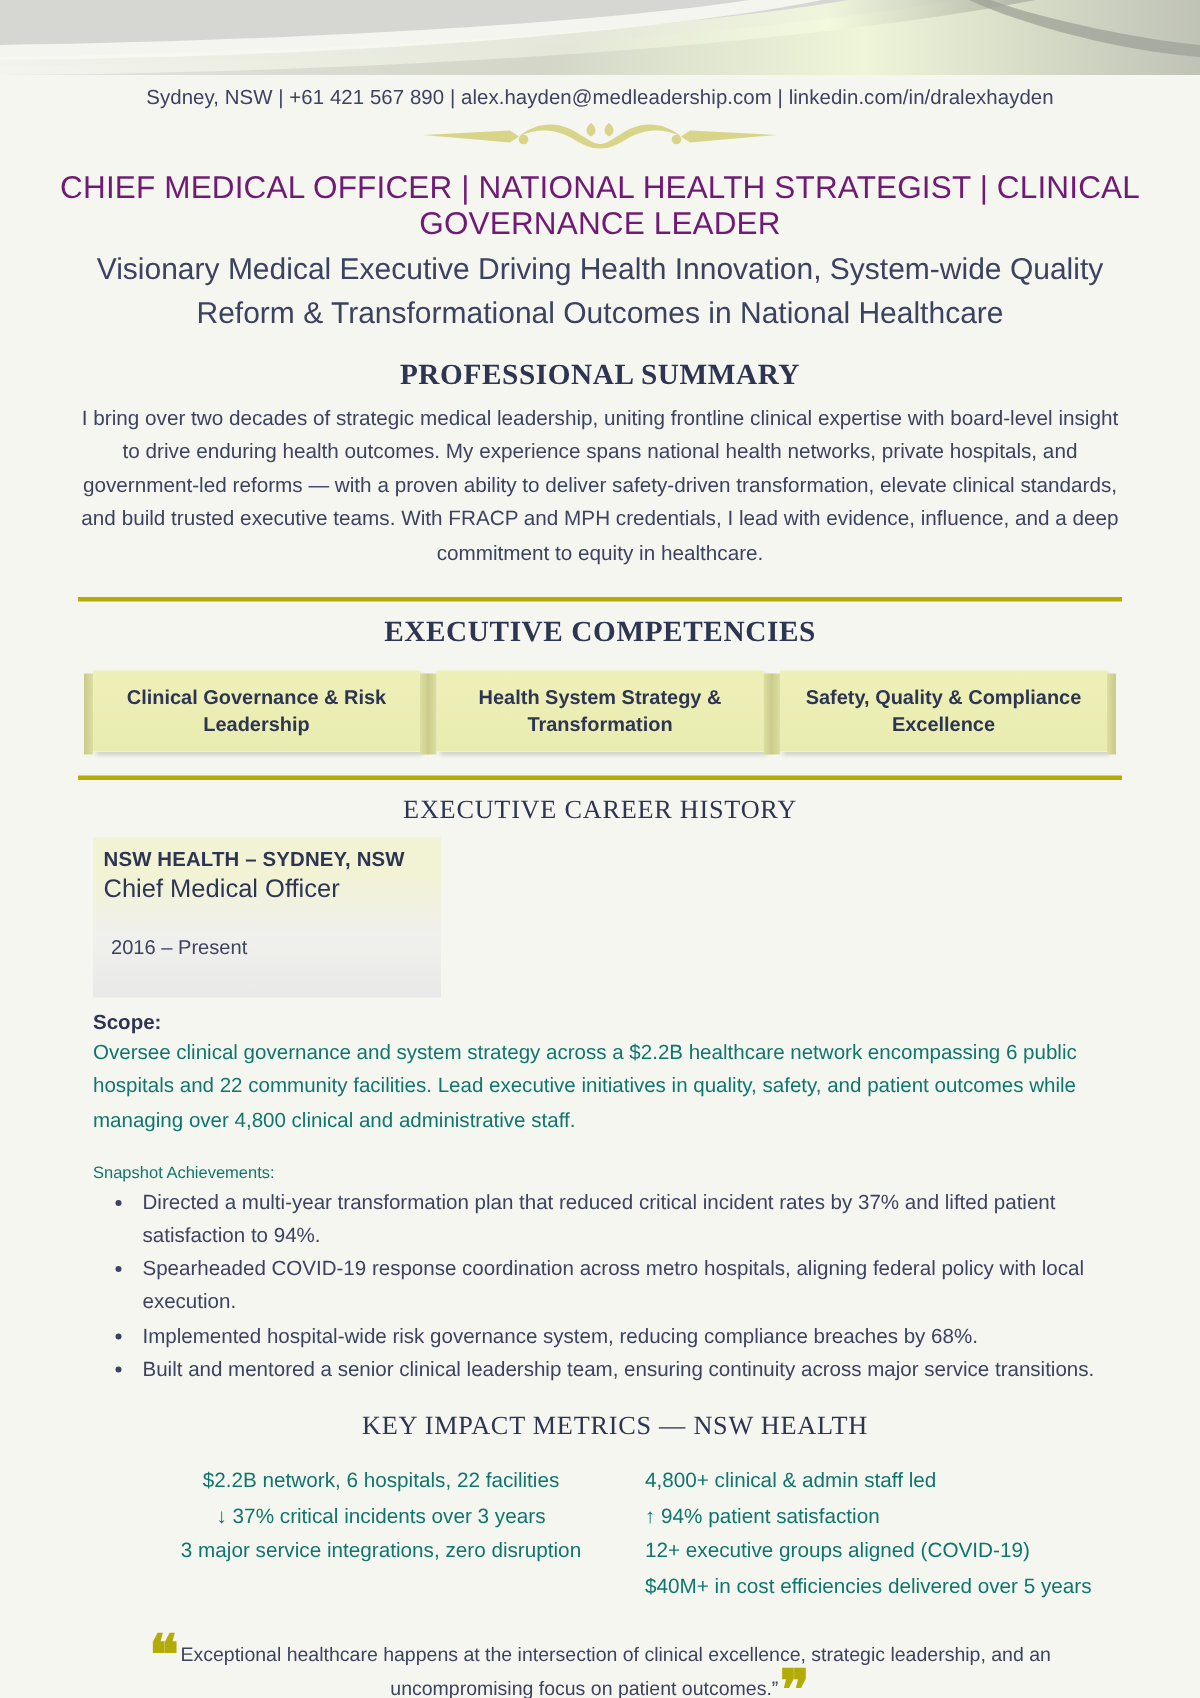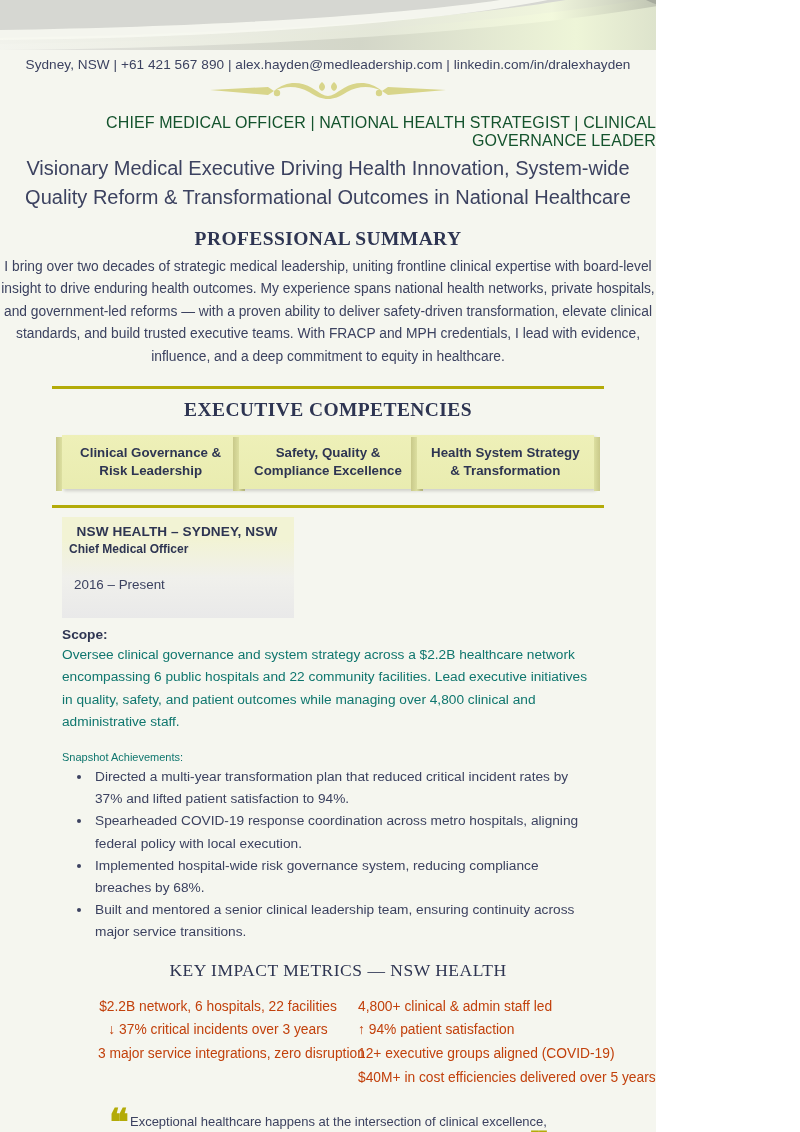--- a/index.html
+++ b/index.html
@@ -5,21 +5,21 @@
   html, body {
     margin: 0;
     padding: 0;
     background: #ffffff;
   }
   body {
     font-family: "Liberation Sans", sans-serif;
   }
   .page {
     position: relative;
-    width: 656px;
+    width: 800px;
     height: 1132px;
     background: #f5f6ef;
     overflow: hidden;
     box-sizing: border-box;
   }
 
   
   .banner {
     position: absolute;
     top: 0; left: 0;
@@ -47,23 +47,23 @@
     margin-top: 7px;
     letter-spacing: 0.05px;
   }
 
   
   .flourish { text-align: center; margin-top: 8px; height: 24px; }
   .flourish svg { display:block; margin: 0 auto; }
 
   
   .headline {
-    text-align: right;
-    font-size: 16px;
-    color: #14532d;
+    text-align: center;
+    font-size: 21px;
+    color: #701a75;
     margin-top: 10px;
     letter-spacing: 0.1px;
   }
   .tagline {
     text-align: center;
     font-size: 20px;
     color: #3c4260;
     line-height: 1.45;
     margin: 4px auto 0;
     max-width: 690px;
@@ -143,25 +143,24 @@
     margin-left: 62px;
     padding: 7px 9px 26px 7px;
     box-sizing: border-box;
     background: linear-gradient(180deg,#f2f3d4 0%,#f2f3d4 22%,#f0f0ec 60%,#e9e9e9 100%);
   }
   .job-company {
     font-size: 13.6px;
     font-weight: bold;
     color: #2e3552;
     letter-spacing: 0.1px;
-    text-align: center;
   }
   .job-role {
-    font-size: 12px;
-    font-weight: bold;
+    font-size: 17px;
+    font-weight: normal;
     color: #2e3552;
     margin-top: 3px;
   }
   .job-dates {
     font-size: 13.4px;
     color: #3c4260;
     margin-top: 21px;
     padding-left: 5px;
   }
 
@@ -198,21 +197,21 @@
   
   .metrics-wrap {
     display: flex;
     margin: 14px 62px 0;
   }
   .metrics-col { width: 50%; }
   .metrics-col.left { padding-left: 16px; box-sizing: border-box; }
   .metrics-col.right { padding-left: 20px; box-sizing: border-box; }
   .metric {
     font-size: 13.8px;
-    color: #c2410c;
+    color: #0f766e;
     line-height: 1.72;
     white-space: nowrap;
   }
   .metrics-col.left .metric { text-align: center; }
   .metrics-col.right .metric { text-align: left; }
 
   
   .quote-wrap {
     margin: 22px 96px 0;
     text-align: center;
@@ -302,27 +301,28 @@
   <div style="margin-top:16px;">
     <div class="section-title">PROFESSIONAL SUMMARY</div>
     <div class="summary-text">I bring over two decades of strategic medical leadership, uniting frontline clinical expertise with board-level insight to drive enduring health outcomes. My experience spans national health networks, private hospitals, and government-led reforms — with a proven ability to deliver safety-driven transformation, elevate clinical standards, and build trusted executive teams. With FRACP and MPH credentials, I lead with evidence, influence, and a deep commitment to equity in healthcare.</div>
   </div>
 
   <div style="margin-top:18px;">
     <div class="rule"></div>
     <div class="section-title" style="margin-top:10px;">EXECUTIVE COMPETENCIES</div>
     <div class="comp-row">
       <div class="comp-box">Clinical Governance &amp; Risk Leadership</div>
+      <div class="comp-box">Health System Strategy &amp; Transformation</div>
       <div class="comp-box">Safety, Quality &amp; Compliance Excellence</div>
-      <div class="comp-box">Health System Strategy &amp; Transformation</div>
     </div>
     <div class="rule" style="margin-top:16px;"></div>
   </div>
 
   <div style="margin-top:9px;">
+    <div class="section-title sm">EXECUTIVE CAREER HISTORY</div>
 
     <div class="job-card" style="margin-top:8px;">
       <div class="job-company">NSW HEALTH – SYDNEY, NSW</div>
       <div class="job-role">Chief Medical Officer</div>
       <div class="job-dates">2016 – Present</div>
     </div>
 
     <div class="body-block">
       <div class="scope-label">Scope:</div>
       <div class="scope-text">Oversee clinical governance and system strategy across a $2.2B healthcare network encompassing 6 public hospitals and 22 community facilities. Lead executive initiatives in quality, safety, and patient outcomes while managing over 4,800 clinical and administrative staff.</div>

